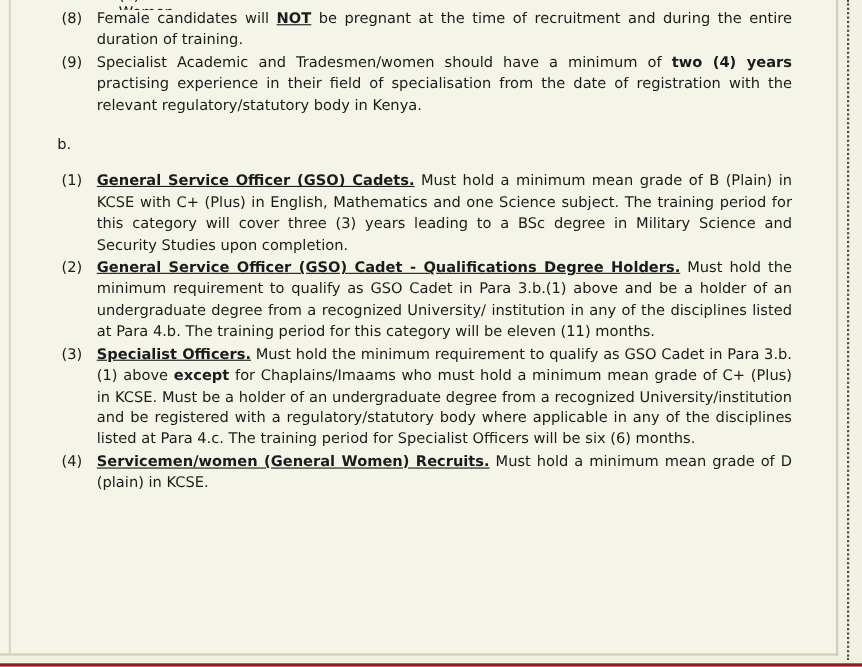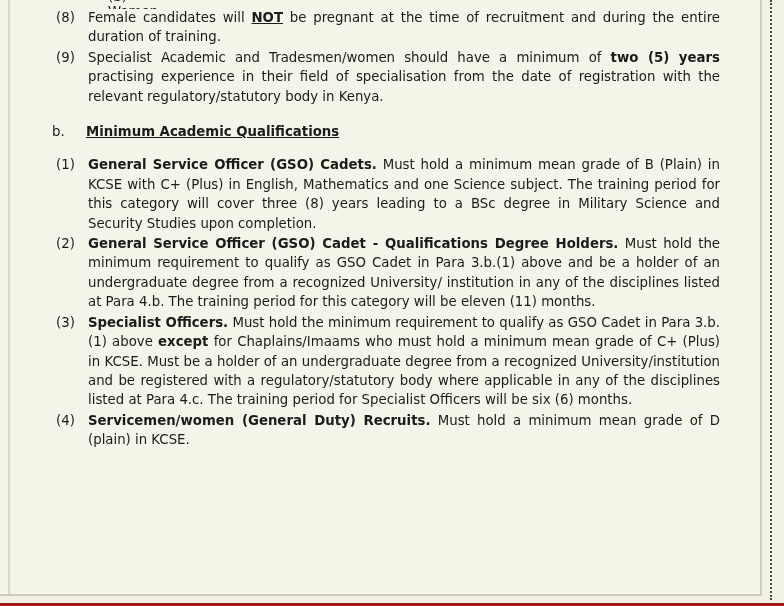--- a/index.html
+++ b/index.html
@@ -110,21 +110,21 @@
     font-weight: bold;
     text-decoration: underline;
   }
   .item {
     margin-top: 0px;
   }
   .item + .item { margin-top: 1px; }
   .group-b { margin-top: 16px; }
   b { font-weight: bold; }
   u { }
-  .hd { font-weight: bold; }
+  .hd { font-weight: bold; text-decoration: underline; }
 </style>
 </head>
 <body>
 
 <div class="page">
   <div class="page-inner">
     <div class="left-rule"></div>
 
     <div class="clip-top">
       <div class="row">
@@ -138,56 +138,55 @@
       <div class="row item">
         <div class="num paren">(8)</div>
         <div class="txt">
           <span>Female candidates will </span><b><u>NOT</u></b><span> be pregnant at the time of recruitment and during the entire duration of training.</span>
         </div>
       </div>
 
       <div class="row item">
         <div class="num paren">(9)</div>
         <div class="txt">
-          <span>Specialist Academic and Tradesmen/women should have a minimum of </span><b>two (5) years</b><span> practising experience in their field of specialisation from the date of registration with the relevant regulatory/statutory body in Kenya.</span>
+          <span>Specialist Academic and Tradesmen/women should have a minimum of </span><b>two (4) years</b><span> practising experience in their field of specialisation from the date of registration with the relevant regulatory/statutory body in Kenya.</span>
         </div>
       </div>
 
       <div class="row sec-head group-b">
         <div class="num lettered" style="font-weight:normal;text-decoration:none">b.</div>
-        <div class="txt" style="flex:0 0 auto">Minimum Academic Qualifications</div>
       </div>
 
       <div style="height:8px"></div>
 
       <div class="row item">
         <div class="num paren">(1)</div>
         <div class="txt">
-          <span class="hd">General Service Officer (GSO) Cadets.</span><span> Must hold a minimum mean grade of B (Plain) in KCSE with C+ (Plus) in English, Mathematics and one Science subject. The training period for this category will cover three (8) years leading to a BSc degree in Military Science and Security Studies upon completion.</span>
+          <span class="hd">General Service Officer (GSO) Cadets.</span><span> Must hold a minimum mean grade of B (Plain) in KCSE with C+ (Plus) in English, Mathematics and one Science subject. The training period for this category will cover three (3) years leading to a BSc degree in Military Science and Security Studies upon completion.</span>
         </div>
       </div>
 
       <div class="row item">
         <div class="num paren">(2)</div>
         <div class="txt">
           <span class="hd">General Service Officer (GSO) Cadet - Qualifications Degree Holders.</span><span> Must hold the minimum requirement to qualify as GSO Cadet in Para 3.b.(1) above and be a holder of an undergraduate degree from a recognized University/ institution in any of the disciplines listed at Para 4.b. The training period for this category will be eleven (11) months.</span>
         </div>
       </div>
 
       <div class="row item">
         <div class="num paren">(3)</div>
         <div class="txt">
           <span class="hd">Specialist Officers.</span><span> Must hold the minimum requirement to qualify as GSO Cadet in Para 3.b.(1) above </span><b>except</b><span> for Chaplains/Imaams who must hold a minimum mean grade of C+ (Plus) in KCSE. Must be a holder of an undergraduate degree from a recognized University/institution and be registered with a regulatory/statutory body where applicable in any of the disciplines listed at Para 4.c. The training period for Specialist Officers will be six (6) months.</span>
         </div>
       </div>
 
       <div class="row item">
         <div class="num paren">(4)</div>
         <div class="txt">
-          <span class="hd">Servicemen/women (General Duty) Recruits.</span><span> Must hold a minimum mean grade of D (plain) in KCSE.</span>
+          <span class="hd">Servicemen/women (General Women) Recruits.</span><span> Must hold a minimum mean grade of D (plain) in KCSE.</span>
         </div>
       </div>
     </div>
   </div>
 
   <div class="dotted-edge"></div>
   <div class="bottom-red"></div>
 </div>
 
 </body></html>

